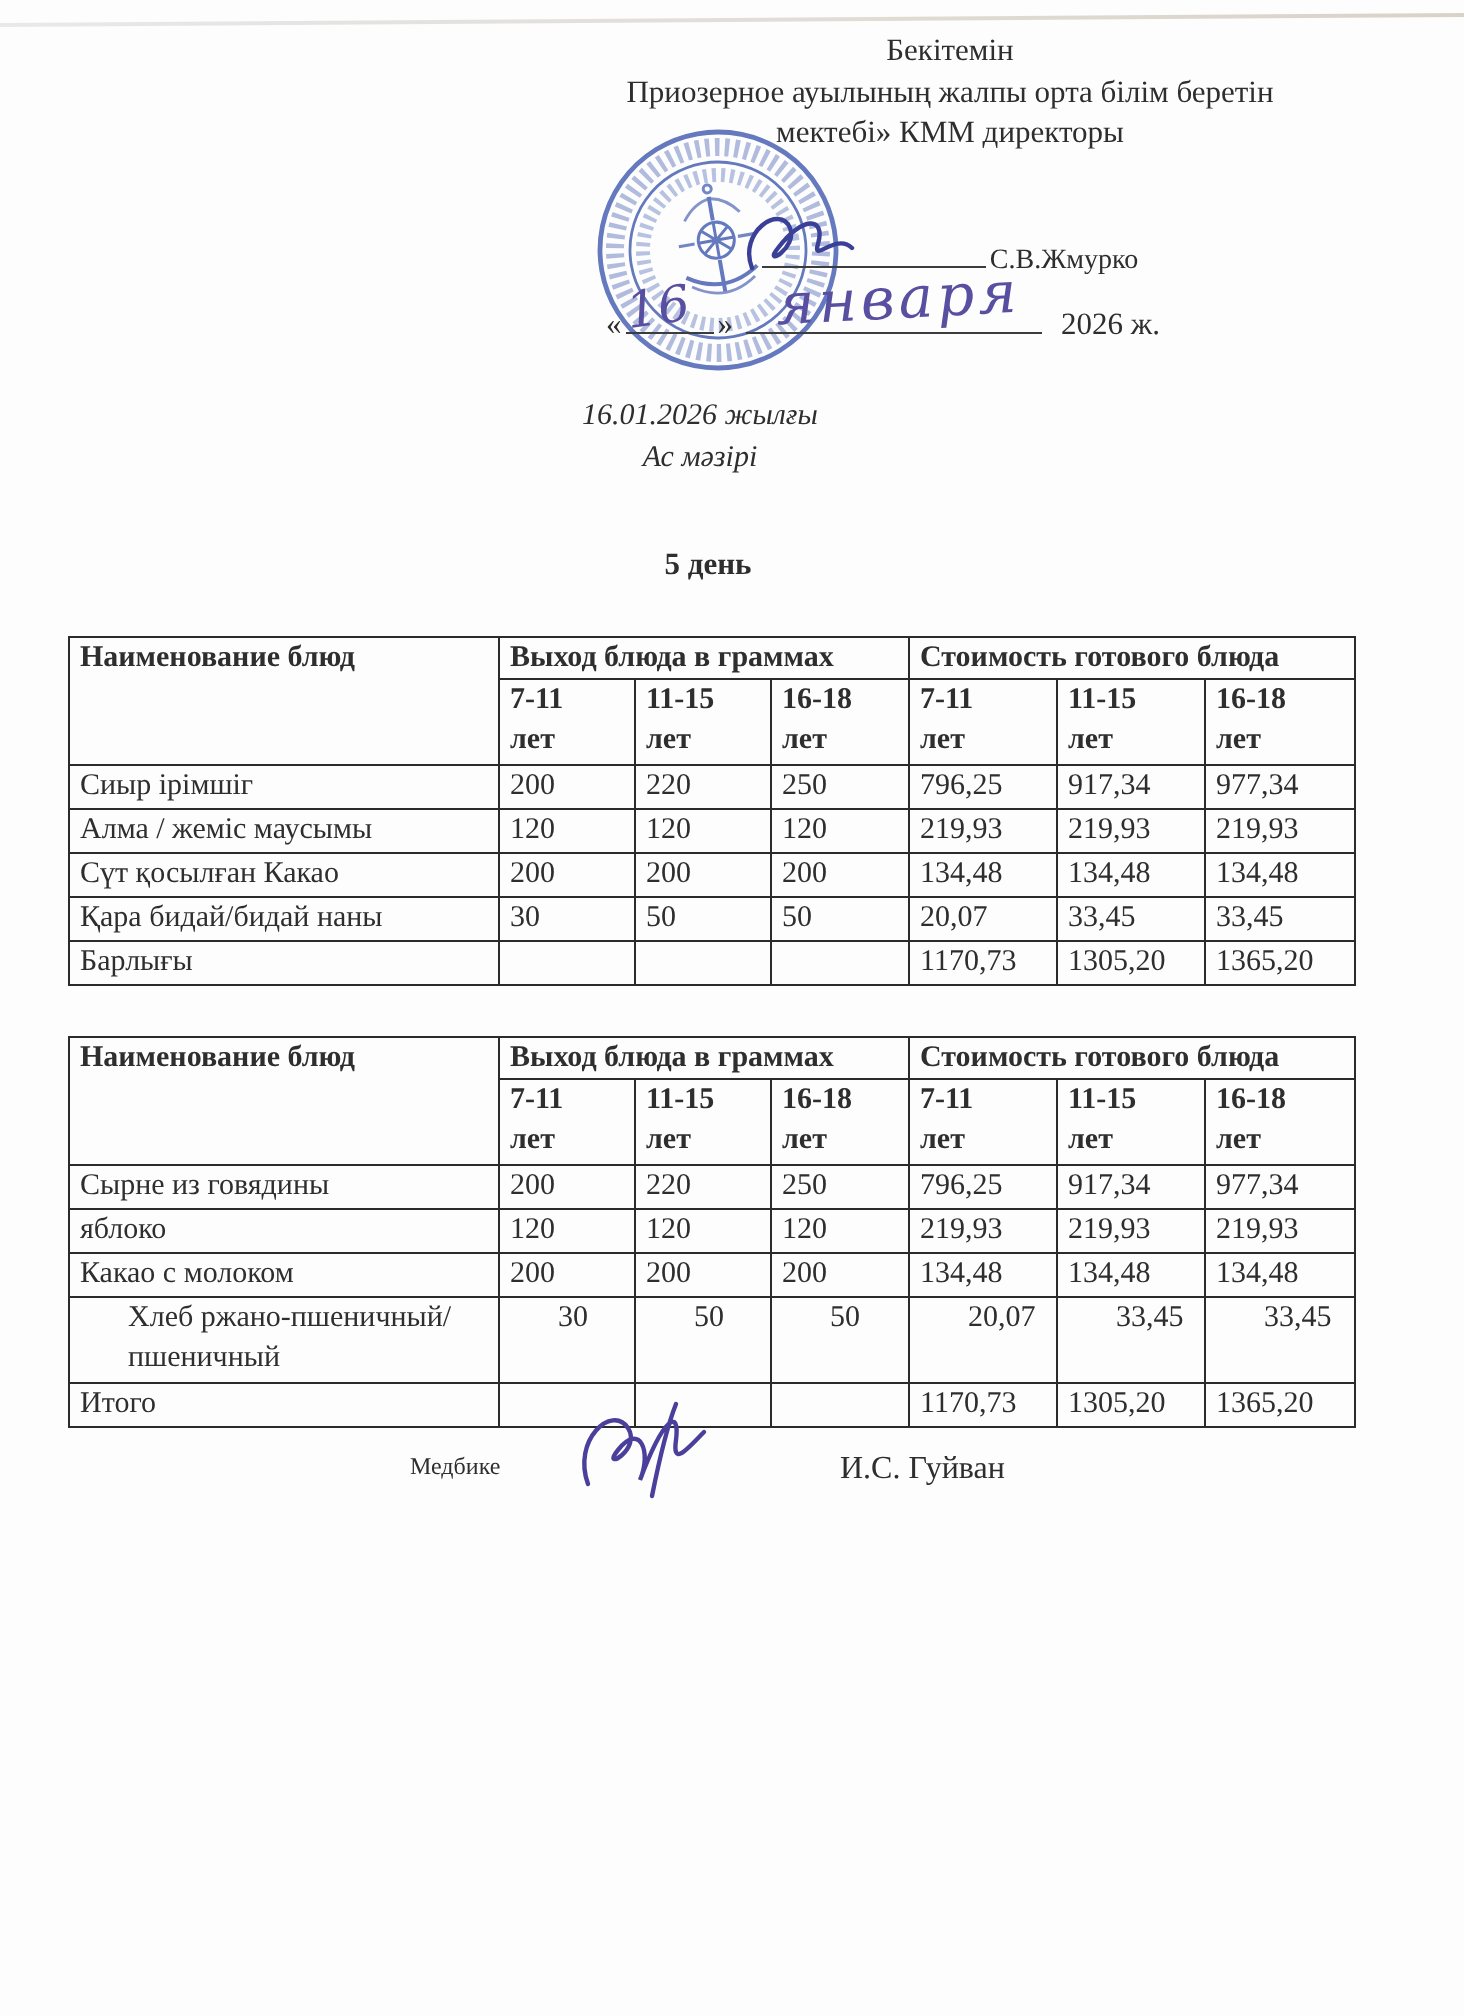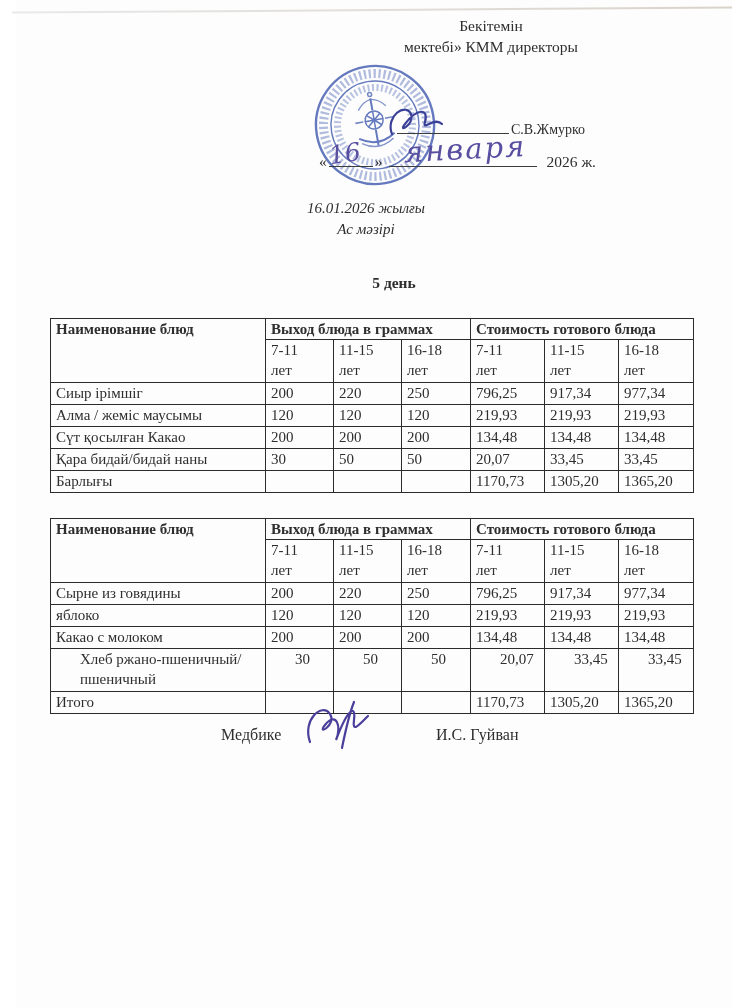--- a/index.html
+++ b/index.html
@@ -4,21 +4,21 @@
 <style>
   html,body{margin:0;padding:0;}
   body{
     width:732px;height:1008px;
     background:#ffffff;
     font-family:"Liberation Serif", serif;
     color:#2e2e2e;
     position:relative;
     overflow:hidden;
   }
-  .page{position:absolute;inset:0;background:#fdfdfd;margin-left:16px;}
+  .page{position:absolute;inset:0;background:#fdfdfd;}
   .scan-line{
     position:absolute;top:9px;left:-4px;width:740px;height:1.5px;
     background:linear-gradient(90deg,#e9e9e9,#d9d2c8);
     transform:rotate(-0.4deg);
   }
 
   
   .approval{
     position:absolute;left:238px;top:16px;width:474px;
     text-align:center;font-size:15.5px;line-height:20.5px;
@@ -56,45 +56,45 @@
     z-index:2;opacity:0.85;mix-blend-mode:multiply;
     transform:rotate(-10deg);
   }
 
   
   .doc-title{
     position:absolute;left:230px;top:198px;width:240px;
     text-align:center;font-size:15px;line-height:21px;z-index:3;font-style:italic;
   }
   .day-label{
-    position:absolute;left:288px;top:274px;width:180px;
+    position:absolute;left:264px;top:274px;width:180px;
     text-align:center;font-size:15.5px;font-weight:bold;z-index:3;
   }
 
   
   table.menu{
     position:absolute;left:34px;border-collapse:collapse;
     table-layout:fixed;width:643px;font-size:15px;z-index:3;
     background:transparent;
   }
   table.menu td{
     border:1.8px solid #2b2b2b;
     padding:0 5px;vertical-align:top;line-height:20px;
     overflow:hidden;
   }
   tr.h1 td{font-weight:bold;text-align:left;height:20px;}
-  tr.h2 td{font-weight:normal;height:42px;}
+  tr.h2 td{font-weight:bold;height:42px;}
   td.namehead{text-align:center;font-weight:bold;}
   tr.data td{height:21px;}
   tr.tall td{height:42px;padding-left:29px;}
   .t1{top:318px;}
   .t2{top:518px;}
 
   
-  .nurse-label{position:absolute;left:205px;top:726px;font-size:16px;z-index:3;}
+  .nurse-label{position:absolute;left:205px;top:726px;font-size:12px;z-index:3;}
   .nurse-name{position:absolute;left:420px;top:726px;font-size:16px;z-index:3;text-align:center;}
 </style>
 </head>
 <body>
 
 <div class="page">
 
   <div class="scan-line"></div>
 
   <svg class="stamp" viewBox="0 0 126 126">
@@ -111,20 +111,21 @@
         <path d="M47 79 Q63 90 79 79" stroke-width="1.4" opacity="0.8"></path>
         <path d="M49 46 Q55 38 63 37 Q71 38 77 46" stroke-width="1.4" opacity="0.8"></path>
         <path d="M44 58 H52 M74 58 H82" stroke-width="1.6" opacity="0.9"></path>
         <circle cx="63" cy="32" r="2" opacity="0.9"></circle>
       </g>
     </g>
   </svg>
 
   <div class="approval">
     <div>Бекітемін</div>
+    <div>Приозерное ауылының жалпы орта білім беретін</div>
     <div>мектебі»  КММ директоры</div>
   </div>
 
   <div class="sig-row">
     <span class="u-line u-dir"></span><span>С.В.Жмурко</span>
   </div>
 
   <svg class="dir-sig" width="70" height="44" viewBox="0 0 70 44">
     <path d="M10 34 C3 16, 24 2, 29 14 C33 24, 15 34, 23 24 C35 8, 47 8, 43 22 C40 32, 52 16, 60 24" stroke="#3a3f97" stroke-width="2.2" fill="none" stroke-linecap="round"></path>
   </svg>

